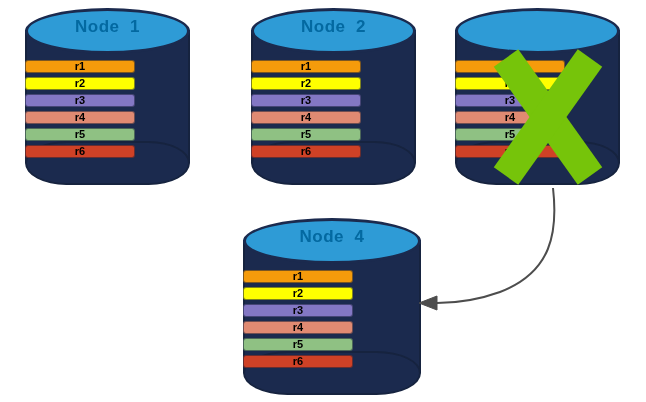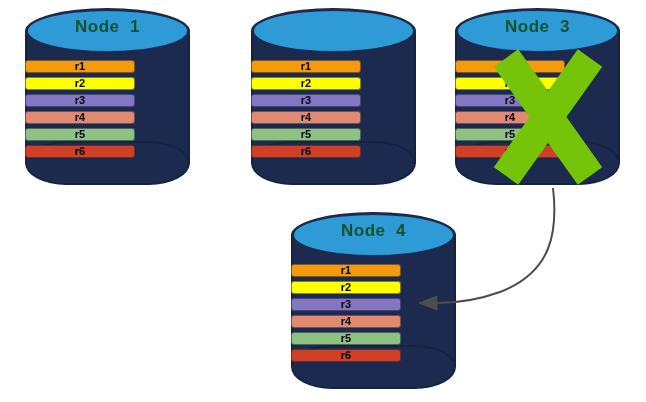--- a/index.html
+++ b/index.html
@@ -59,21 +59,21 @@
     border: 3px solid #1b2a4e;
     box-sizing: border-box;
     z-index: 3;
   }
   .node .node-title {
     position: absolute;
     left: 0;
     top: 9px;
     width: 100%;
     text-align: center;
-    color: #14532d;
+    color: #0369a1;
     font-weight: bold;
     font-size: 17px;
     letter-spacing: 0.5px;
     z-index: 4;
     white-space: pre;
   }
   .node .rows {
     position: absolute;
     left: 0;
     right: 0;
@@ -131,53 +131,53 @@
       <div class="row-bar" style="background: rgb(224, 138, 114);">r4</div>
       <div class="row-bar" style="background: rgb(143, 193, 131);">r5</div>
       <div class="row-bar" style="background: rgb(207, 65, 38);">r6</div>
     </div>
   </div>
 
   <div class="node" style="left:251px; top:8px; width:165px; height:177px;">
     <div class="cyl-body" style="background: rgb(27, 42, 78);"></div>
     <div class="cyl-bottom" style="background: rgb(27, 42, 78);"></div>
     <div class="cyl-top" style="background: rgb(46, 155, 214); border-color: rgb(27, 42, 78);"></div>
+    <div class="node-title">Node  2</div>
     <div class="rows" style="top:52px;">
       <div class="row-bar" style="background: rgb(245, 155, 11);">r1</div>
       <div class="row-bar" style="background: rgb(255, 255, 0);">r2</div>
       <div class="row-bar" style="background: rgb(131, 119, 196);">r3</div>
       <div class="row-bar" style="background: rgb(224, 138, 114);">r4</div>
       <div class="row-bar" style="background: rgb(143, 193, 131);">r5</div>
       <div class="row-bar" style="background: rgb(207, 65, 38);">r6</div>
     </div>
   </div>
 
   <div class="node" style="left:455px; top:8px; width:165px; height:177px;">
     <div class="cyl-body" style="background: rgb(27, 42, 78);"></div>
     <div class="cyl-bottom" style="background: rgb(27, 42, 78);"></div>
     <div class="cyl-top" style="background: rgb(46, 155, 214); border-color: rgb(27, 42, 78);"></div>
-    <div class="node-title">Node  3</div>
     <div class="rows" style="top:52px;">
       <div class="row-bar" style="background: rgb(245, 155, 11);">r1</div>
       <div class="row-bar" style="background: rgb(255, 255, 0);">r2</div>
       <div class="row-bar" style="background: rgb(131, 119, 196);">r3</div>
       <div class="row-bar" style="background: rgb(224, 138, 114);">r4</div>
       <div class="row-bar" style="background: rgb(143, 193, 131);">r5</div>
       <div class="row-bar" style="background: rgb(207, 65, 38);">r6</div>
     </div>
   </div>
 
   <svg class="fail-x" style="left:492px; top:46px;" width="112" height="142" viewBox="0 0 112 142">
     <g id="fail-x-strokes" stroke="#76c40a" stroke-width="30" stroke-linecap="butt" fill="none">
       <line x1="14" y1="12" x2="98" y2="130" stroke="#76c40a"></line>
       <line x1="98" y1="12" x2="14" y2="130" stroke="#76c40a"></line>
     </g>
   </svg>
 
-  <div class="node" style="left:243px; top:212px; width:165px; height:177px;margin-left:48px;">
+  <div class="node" style="left:243px; top:218px; width:178px; height:177px;">
     <div class="cyl-body" style="background: rgb(27, 42, 78);"></div>
     <div class="cyl-bottom" style="background: rgb(27, 42, 78);"></div>
     <div class="cyl-top" style="background: rgb(46, 155, 214); border-color: rgb(27, 42, 78);"></div>
     <div class="node-title">Node  4</div>
     <div class="rows" style="top:52px;">
       <div class="row-bar" style="background: rgb(245, 155, 11);">r1</div>
       <div class="row-bar" style="background: rgb(255, 255, 0);">r2</div>
       <div class="row-bar" style="background: rgb(131, 119, 196);">r3</div>
       <div class="row-bar" style="background: rgb(224, 138, 114);">r4</div>
       <div class="row-bar" style="background: rgb(143, 193, 131);">r5</div>

